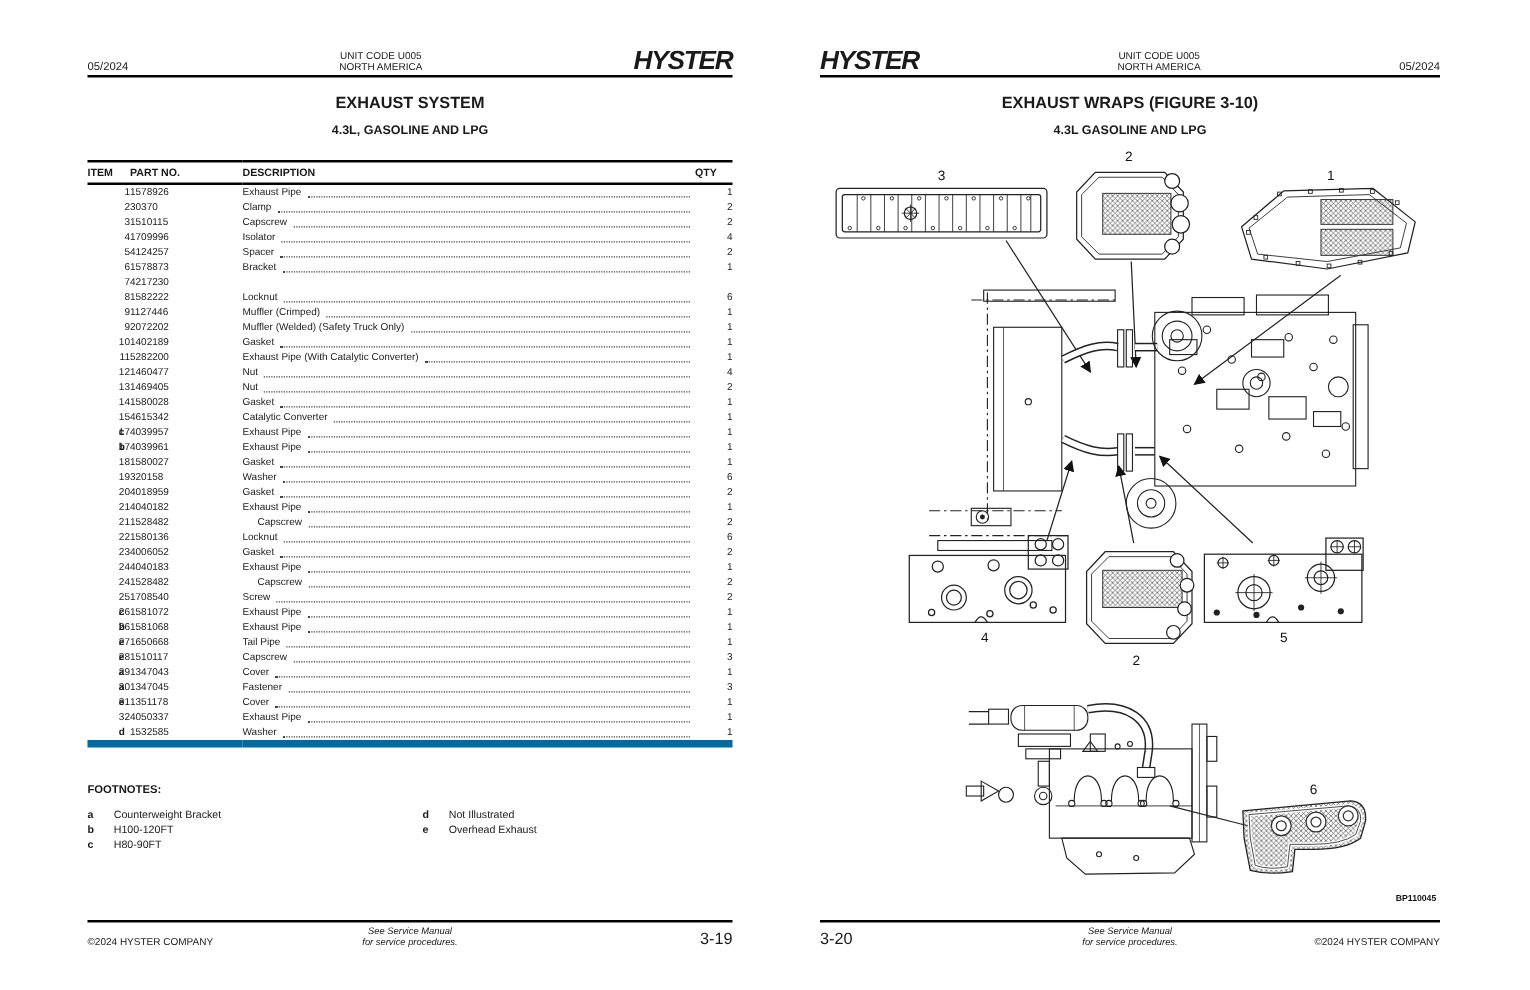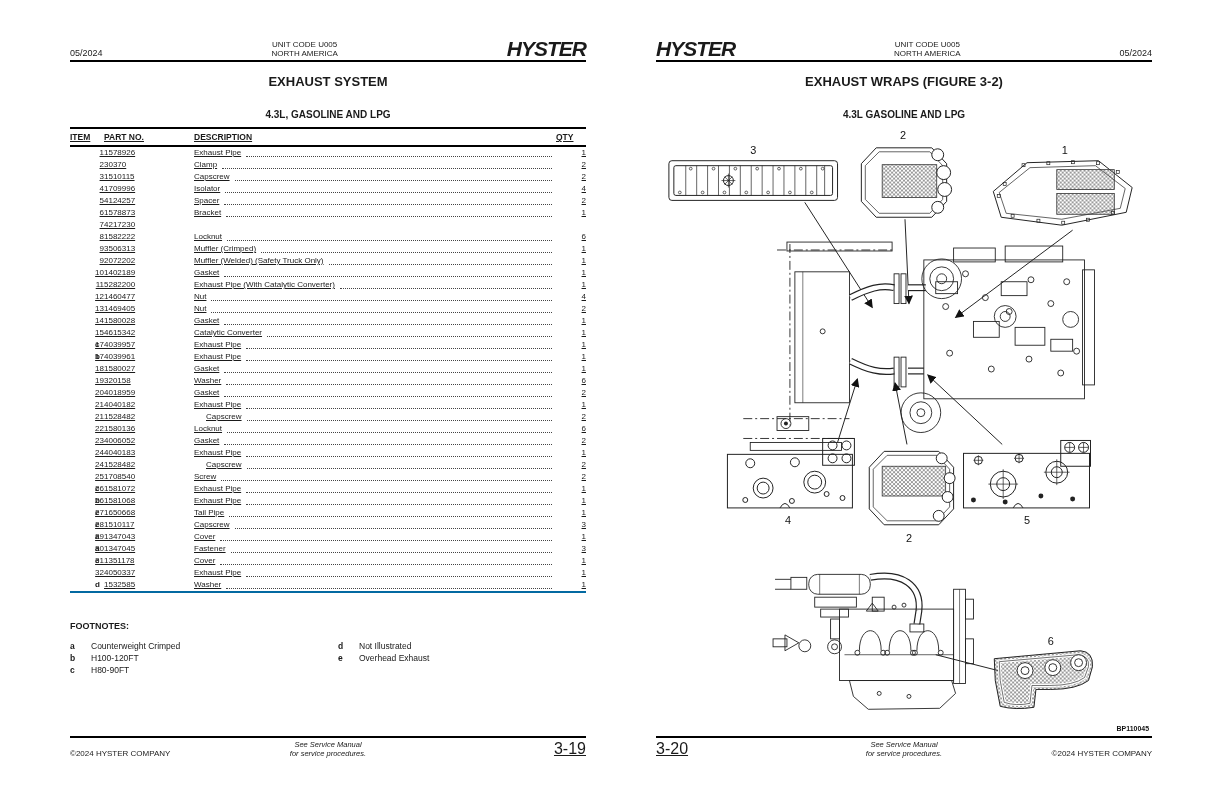--- a/index.html
+++ b/index.html
@@ -9,23 +9,23 @@
   #pageL{left:70px;width:516px;}
   #pageR{left:656px;width:496px;}
 
   .hdr{display:flex;justify-content:space-between;align-items:flex-end;
        border-bottom:2px solid #000;padding-bottom:2px;margin-top:36px;height:22px;}
   .hdr-date{font-size:9px;}
   .hdr-center{text-align:center;font-size:8px;line-height:9px;}
   .logo{font-size:21px;line-height:18px;font-weight:bold;font-style:italic;letter-spacing:-1px;}
 
   .title{text-align:center;font-size:13px;font-weight:bold;margin-top:12px;}
-  .subtitle{text-align:center;font-size:10px;font-weight:bold;margin-top:20px;}
-
-  table.parts{width:516px;border-collapse:collapse;margin-top:7px;border-bottom:2px solid #0369a1;text-decoration:underline;}
+  .subtitle{text-align:center;font-size:10px;font-weight:bold;margin-top:10px;}
+
+  table.parts{width:516px;border-collapse:collapse;margin-top:18px;border-bottom:6px solid #0369a1;}
   table.parts thead th{border-top:2px solid #000;border-bottom:2px solid #000;
       font-size:8.5px;text-align:left;padding:3px 0;}
   th.h-item{width:34px;}
   th.h-part{width:90px;padding-left:21px;}
   th.h-qty{width:30px;text-align:right;padding-right:18px;}
   table.parts td{font-size:8px;height:12px;line-height:12px;padding:0;vertical-align:bottom;}
   td.c-item{text-align:right;padding-right:12px;}
   td.c-part{padding-left:21px;white-space:nowrap;}
   .fnl{font-weight:bold;display:inline-block;width:9px;margin-left:-9px;}
   td.c-desc{overflow:hidden;}
@@ -40,21 +40,21 @@
   .fn-cols{display:flex;margin-top:9px;}
   .fn-col-l{width:268px;}
   .fn-col-r{flex:1;}
   .fnote{display:flex;font-size:8.5px;line-height:12px;}
   .fnote b{width:21px;}
 
   .footer{position:absolute;left:0;right:0;top:736px;border-top:2.5px solid #000;
           padding-top:2px;display:flex;justify-content:space-between;align-items:flex-end;}
   .ft-copy{font-size:8px;width:170px;}
   .ft-note{font-size:7.5px;line-height:9px;font-style:italic;text-align:center;flex:1;}
-  .ft-page{font-size:16px;width:170px;text-decoration:underline;}
+  .ft-page{font-size:13px;width:170px;}
   .ft-right{text-align:right;}
 
   .figwrap{margin-top:3px;position:relative;}
   svg text.callout{font-size:11px;font-weight:normal;fill:#111;font-family:"Liberation Sans",sans-serif;}
   svg text.figcode{font-size:7px;font-weight:bold;fill:#111;font-family:"Liberation Sans",sans-serif;}
 </style>
 </head>
 <body>
 
 <div class="page" id="pageL">
@@ -162,21 +162,21 @@
           <td class="c-desc">
             <span class="inner">
               <span class="dt">Locknut</span>
               <span class="leader"></span>
             </span>
           </td>
           <td class="c-qty">6</td>
         </tr>
         <tr>
           <td class="c-item">9</td>
-          <td class="c-part">3506313</td>
+          <td class="c-part">1127446</td>
           <td class="c-desc">
             <span class="inner">
               <span class="dt">Muffler (Crimped)</span>
               <span class="leader"></span>
             </span>
           </td>
           <td class="c-qty">1</td>
         </tr>
         <tr>
           <td class="c-item">9</td>
@@ -488,21 +488,21 @@
         </tr>
       </tbody>
   </table>
 
   <div class="fnotes">
     <div class="fn-title">FOOTNOTES:</div>
     <div class="fn-cols">
       <div class="fn-col-l">
           <div class="fnote">
             <b>a</b>
-            <span>Counterweight Crimped</span>
+            <span>Counterweight Bracket</span>
           </div>
           <div class="fnote">
             <b>b</b>
             <span>H100-120FT</span>
           </div>
           <div class="fnote">
             <b>c</b>
             <span>H80-90FT</span>
           </div>
         </div>
@@ -532,21 +532,21 @@
 <div class="page" id="pageR">
   <div class="hdr">
     <span class="logo">HYSTER</span>
     <span class="hdr-center">
       <span>UNIT CODE U005</span><br>
       <span>NORTH AMERICA</span>
     </span>
     <span class="hdr-date">05/2024</span>
   </div>
 
-  <div class="title">EXHAUST WRAPS (FIGURE 3-2)</div>
+  <div class="title">EXHAUST WRAPS (FIGURE 3-10)</div>
   <div class="subtitle">4.3L GASOLINE AND LPG</div>
 
   <div class="figwrap">
   <svg width="496" height="625" viewBox="0 0 500 630">
     <defs>
       <pattern id="xh" width="4" height="4" patternUnits="userSpaceOnUse">
         <path d="M0 4 L4 0 M0 0 L4 4" stroke="#555" stroke-width="0.6"></path>
       </pattern>
       <marker id="ah" markerWidth="9" markerHeight="9" refX="8" refY="4.5" orient="auto">
         <path d="M0 0 L9 4.5 L0 9 Z" fill="#111"></path>

